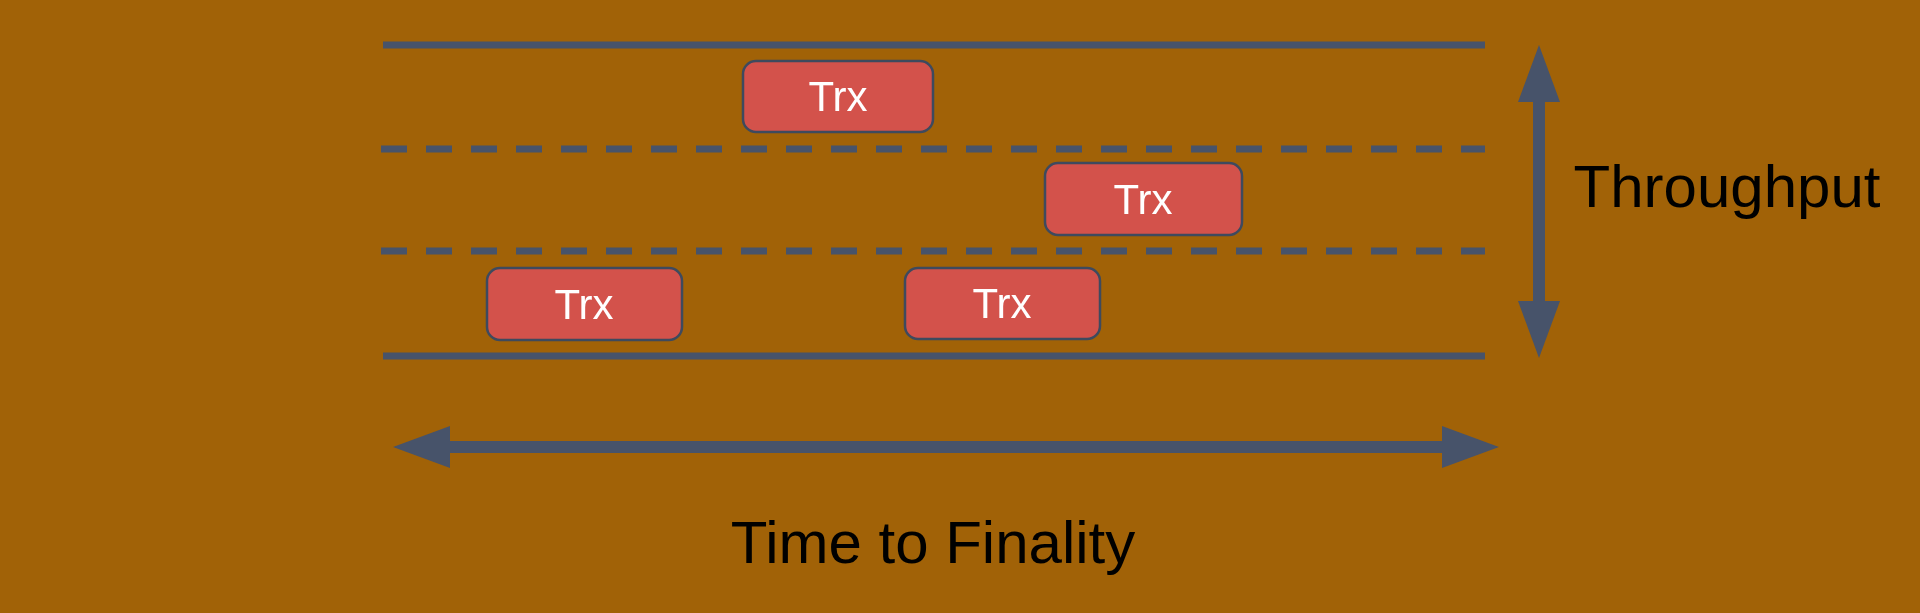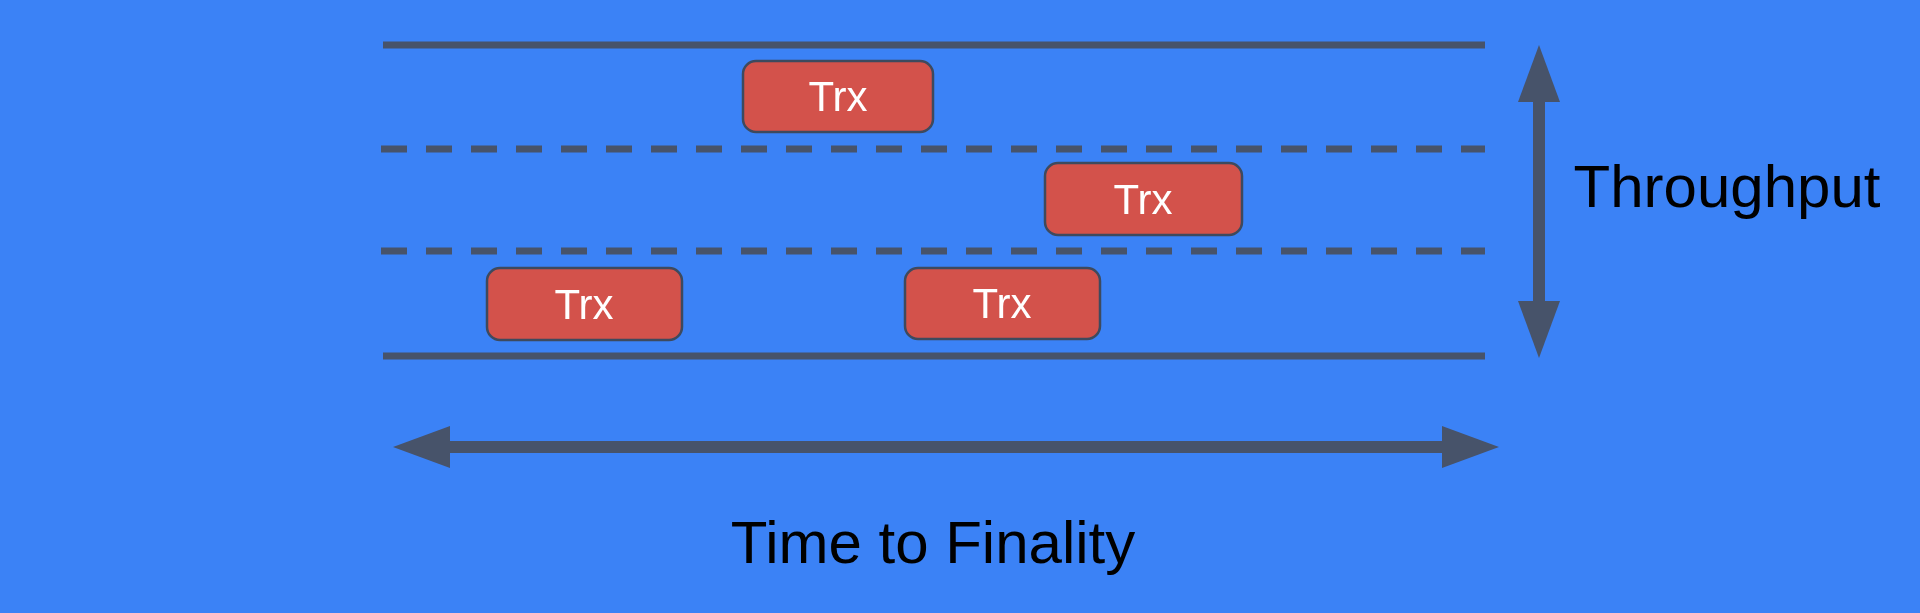--- a/index.html
+++ b/index.html
@@ -5,21 +5,21 @@
   html, body {
     margin: 0;
     padding: 0;
     background: #ffffff;
     font-family: "Liberation Sans", sans-serif;
   }
   .canvas {
     position: relative;
     width: 1920px;
     height: 613px;
-    background: #3b82f6;
+    background: #a16207;
     overflow: hidden;
   }
   svg { display: block; }
   .road-line {
     fill: none;
     stroke-width: 7;
     stroke-linecap: butt;
   }
   .lane-divider {
     fill: none;

